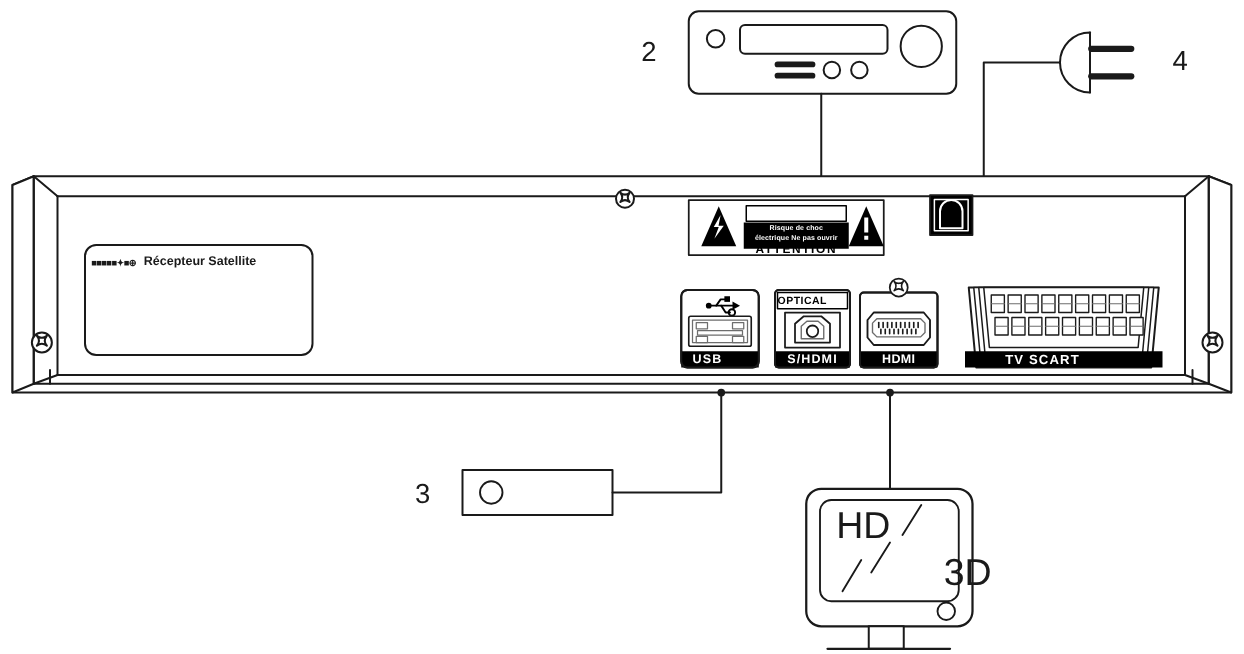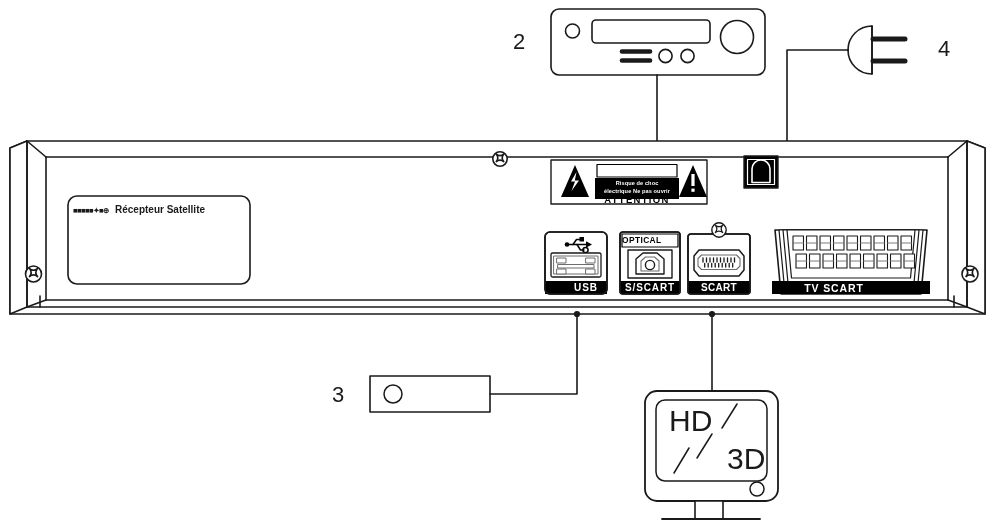--- a/index.html
+++ b/index.html
@@ -291,27 +291,27 @@
 <div class="lbl brandtext" style="left:73px;top:206px;letter-spacing:-0.5px;">■■■■■✦■⊕</div>
 
 <div class="lbl" style="left:115px;top:204px;font-size:10px;font-weight:bold;">Récepteur Satellite</div>
 
 <div class="lbl attn-title" style="left:602px;top:178px;width:70px;text-align:center;margin-top:16px;">ATTENTION</div>
 
 <div class="lbl attn-sub" style="left:596px;top:180px;width:82px;">Risque de choc</div>
 
 <div class="lbl attn-sub" style="left:594px;top:188px;width:86px;">électrique Ne pas ouvrir</div>
 
-<div class="lbl port-label" style="left:565px;top:282px;width:42px;text-align:center;font-size:10px;">USB</div>
+<div class="lbl port-label" style="left:545px;top:282px;width:42px;text-align:center;font-size:10px;">USB</div>
 
 <div class="lbl" style="left:622px;top:235px;width:33px;text-align:center;font-size:8.4px;font-weight:bold;color:#000;letter-spacing:.4px;">OPTICAL</div>
 
-<div class="lbl port-label" style="left:620px;top:282px;width:60px;text-align:center;font-size:10px;">S/SCART</div>
-
-<div class="lbl port-label" style="left:688px;top:282px;width:62px;text-align:center;font-size:10px;letter-spacing:.3px;">SCART</div>
+<div class="lbl port-label" style="left:620px;top:282px;width:60px;text-align:center;font-size:10px;">S/HDMI</div>
+
+<div class="lbl port-label" style="left:688px;top:282px;width:62px;text-align:center;font-size:10px;letter-spacing:.3px;">HDMI</div>
 
 <div class="lbl port-label" style="left:772px;top:282px;width:124px;text-align:center;font-size:10.5px;">TV SCART</div>
 
 <div class="lbl tvtext" style="left:669px;top:404px;">HD</div>
 
-<div class="lbl tvtext" style="left:727px;top:442px;">3D</div>
+<div class="lbl tvtext" style="left:755px;top:442px;">3D</div>
 
 </div>
 
 </body></html>

